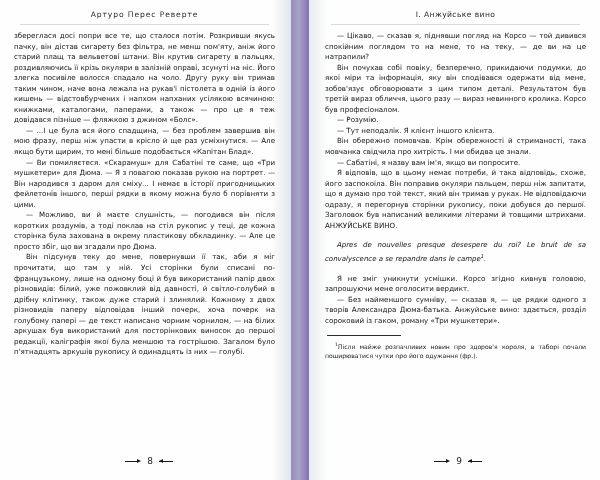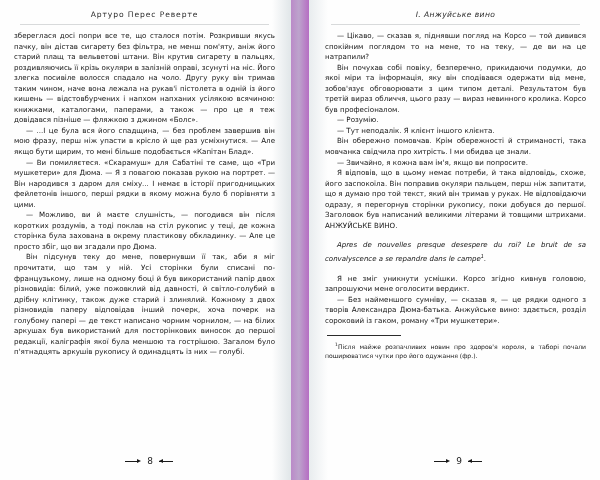--- a/index.html
+++ b/index.html
@@ -12,21 +12,21 @@
     height: 480px;
     overflow: hidden;
     font-family: "DejaVu Sans", "Liberation Sans", sans-serif;
   }
 
   .book {
     position: relative;
     width: 600px;
     height: 480px;
     display: flex;
-    background: #a21caf;
+    background: #4c1d95;
     gap: 18px;
   }
 
   
   .book::before {
     content: "";
     position: absolute;
     left: 272px;
     top: 0;
     width: 56px;
@@ -52,21 +52,21 @@
   .page-right { padding: 6px 14px 0 16px; }
 
   .running-head {
     text-align: center;
     font-size: 7.6px;
     letter-spacing: 0.9px;
     color: #2b2b2b;
     margin: 4px 0 0 0;
     white-space: nowrap;
   }
-  .running-head.italic { font-style: italic; letter-spacing: 0.4px; }
+  .running-head.italic { letter-spacing: 0.4px; }
 
   .head-rule {
     height: 1px;
     background: #d8dadb;
     margin: 5px 6px 6px 6px;
   }
 
   .body-text {
     font-size: 7.1px;
     line-height: 10.55px;
@@ -189,21 +189,21 @@
 
     <div class="running-head italic">І. Анжуйське вино</div>
     <div class="head-rule"></div>
 
     <div class="body-text">
       <p class="dialog">— Цікаво, — сказав я, піднявши погляд на Корсо — той дивився спокійним поглядом то на мене, то на теку, — де ви на це натрапили?</p>
       <p>Він почухав собі повіку, безперечно, прикидаючи подумки, до якої міри та інформація, яку він сподівався одержати від мене, зобов'язує обговорювати з цим типом деталі. Результатом був третій вираз обличчя, цього разу — вираз невинного кролика. Корсо був професіоналом.</p>
       <p class="dialog">— Розумію.</p>
       <p class="dialog">— Тут неподалік. Я клієнт іншого клієнта.</p>
       <p>Він обережно помовчав. Крім обережності й стриманості, така мовчанка свідчила про хитрість. І ми обидва це знали.</p>
-      <p class="dialog">— Звичайно, я кожна вам ім'я, якщо ви попросите.</p>
+      <p class="dialog">— Сабатіні, я назву вам ім'я, якщо ви попросите.</p>
       <p>Я відповів, що в цьому немає потреби, й така відповідь, схоже, його заспокоїла. Він поправив окуляри пальцем, перш ніж запитати, що я думаю про той текст, який він тримав у руках. Не відповідаючи одразу, я перегорнув сторінки рукопису, поки добувся до першої. Заголовок був написаний великими літерами й товщими штрихами. АНЖУЙСЬКЕ ВИНО.</p>
 
       <div class="quote-fr">
         <span>Apres de nouvelles presque desespere du roi? Le bruit de sa convalyscence a se repandre dans le campe</span><sup>1</sup>.
       </div>
 
       <p>Я не зміг уникнути усмішки. Корсо згідно кивнув головою, запрошуючи мене оголосити вердикт.</p>
       <p class="dialog">— Без найменшого сумніву, — сказав я, — це рядки одного з творів Александра Дюма-батька. Анжуйське вино: здається, розділ сороковий із гаком, роману «Три мушкетери».</p>
     </div>
 

